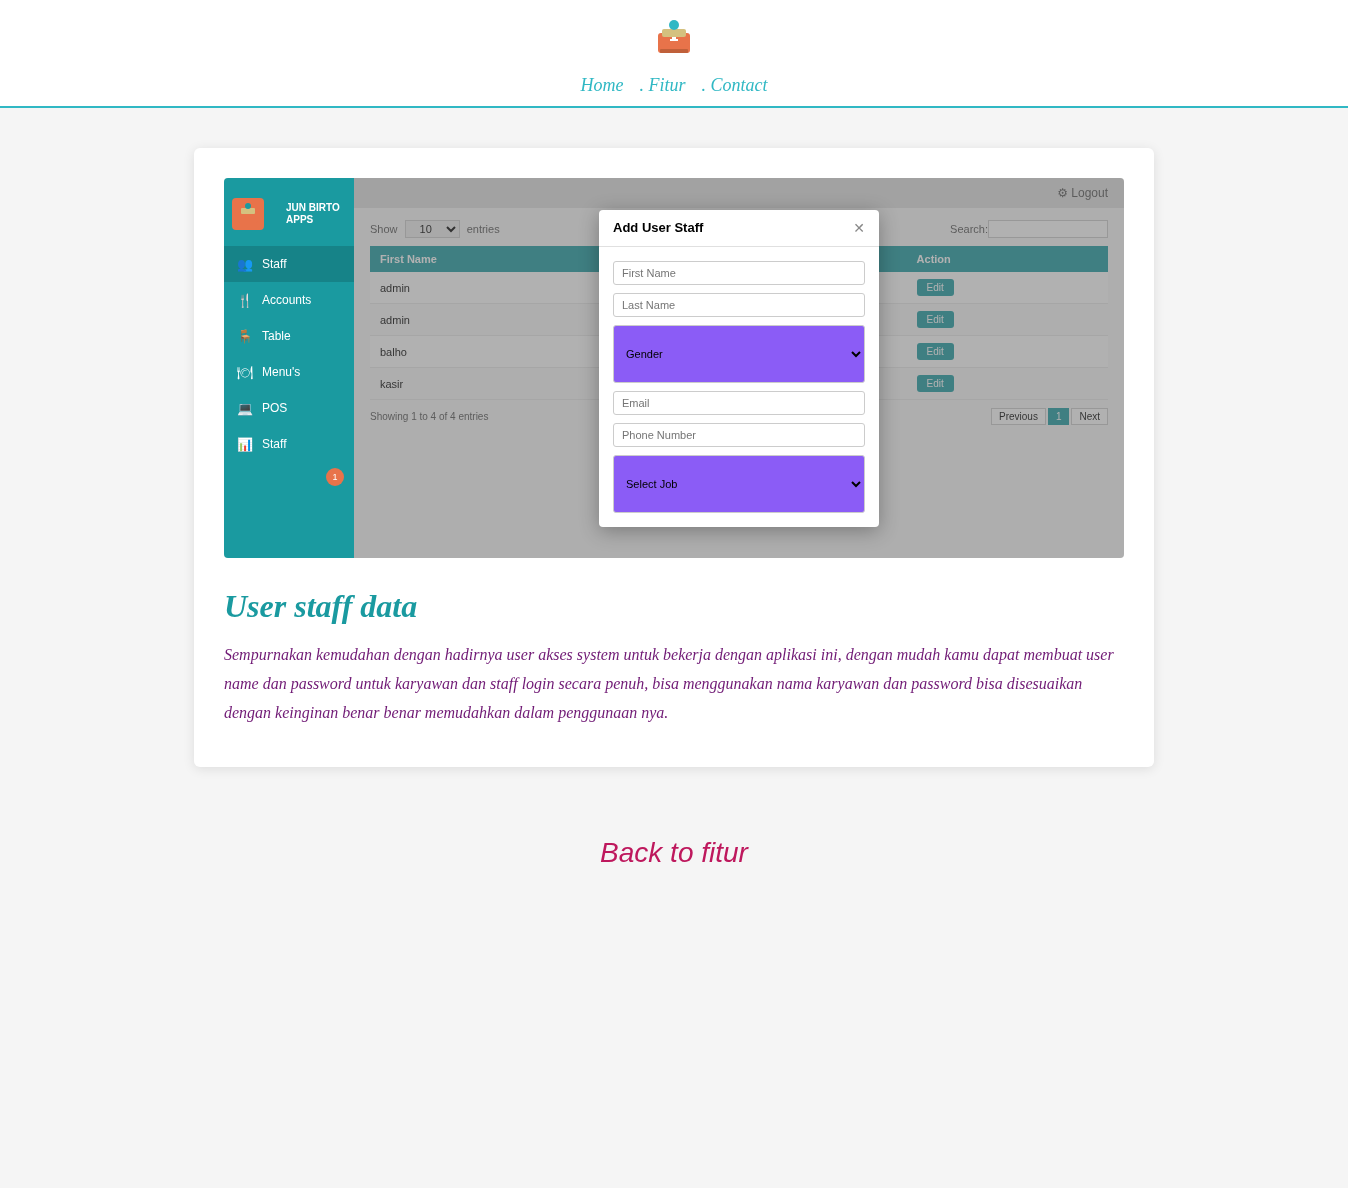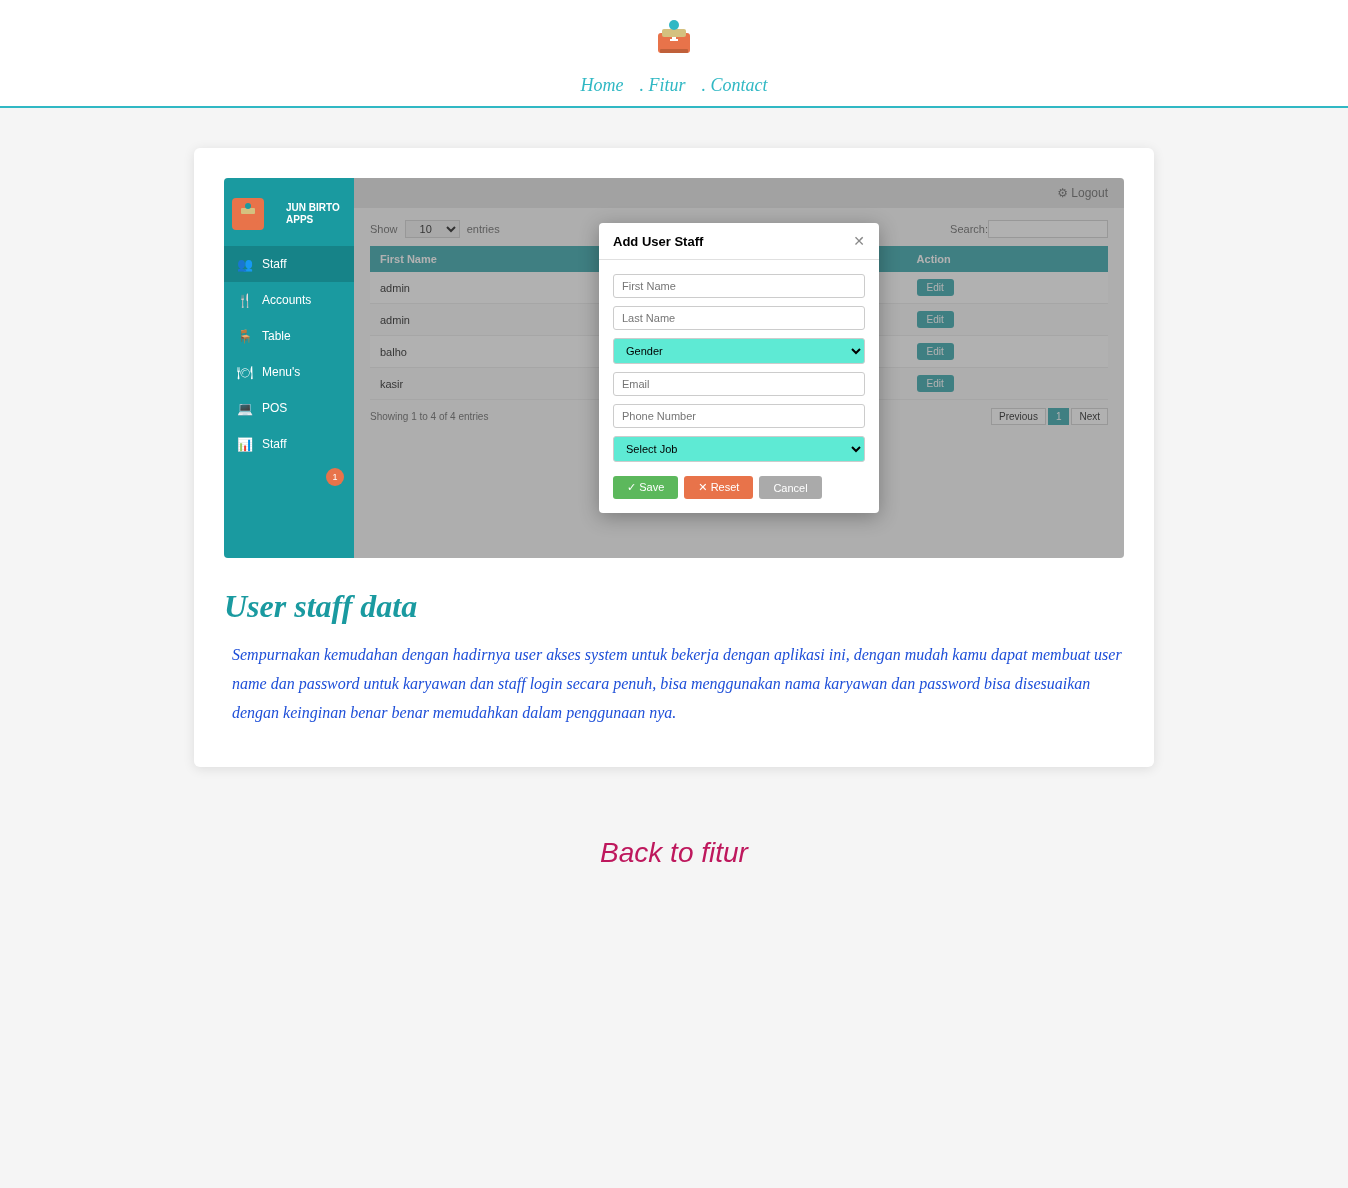--- a/index.html
+++ b/index.html
@@ -272,25 +272,25 @@
     }
     .modal-input {
       border: 1px solid #ccc;
       padding: 5px 8px;
       font-size: 11px;
       width: 100%;
       border-radius: 3px;
     }
     .modal-select {
       border: 1px solid #ccc;
-      padding: 5px 8px;
+      padding: 21px 8px;
       font-size: 11px;
       width: 100%;
       border-radius: 3px;
-      background: #5eead4;
+      background: #8b5cf6;
     }
     .modal-footer {
       display: flex;
       gap: 6px;
       padding: 0 14px 14px 14px;
     }
     .btn-save {
       background: #5cb85c;
       color: #fff;
       border: none;
@@ -323,23 +323,22 @@
       font-family: 'Georgia', serif;
       font-style: italic;
       color: #1a9aa0;
       font-size: 32px;
       margin-bottom: 16px;
     }
     .section-desc {
       font-family: 'Georgia', serif;
       font-style: italic;
       font-size: 16px;
-      color: #1d4ed8;
+      color: #701a75;
       line-height: 1.8;
-      margin-left: 8px;
     }
 
     
     .footer {
       text-align: center;
       padding: 30px 0 20px 0;
     }
     .footer a {
       font-family: Liberation Sans, sans-serif;
       font-style: italic;
@@ -500,31 +499,20 @@
               </select>
               <input class="modal-input" type="email" placeholder="Email" style="">
               <input class="modal-input" type="text" placeholder="Phone Number" style="">
               <select class="modal-select">
                 <option value="">Select Job</option>
                 <option>Manager</option>
                 <option>Kasir</option>
                 <option>Staff</option>
               </select>
             </div>
-            <div class="modal-footer">
-              <button class="btn-save">
-                <span>✓</span>
-                <span>Save</span>
-              </button>
-              <button class="btn-reset">
-                <span>✕</span>
-                <span>Reset</span>
-              </button>
-              <button class="btn-cancel">Cancel</button>
-            </div>
           </div>
         </div>
 
       </div>
     </div>
   </div>
 
   <div class="section-text">
     <h2 class="section-title">User staff data</h2>
     <p class="section-desc">Sempurnakan kemudahan dengan hadirnya user akses system untuk bekerja dengan aplikasi ini, dengan mudah kamu dapat membuat user name dan password untuk karyawan dan staff login secara penuh, bisa menggunakan nama karyawan dan password bisa disesuaikan dengan keinginan benar benar memudahkan dalam penggunaan nya.</p>

